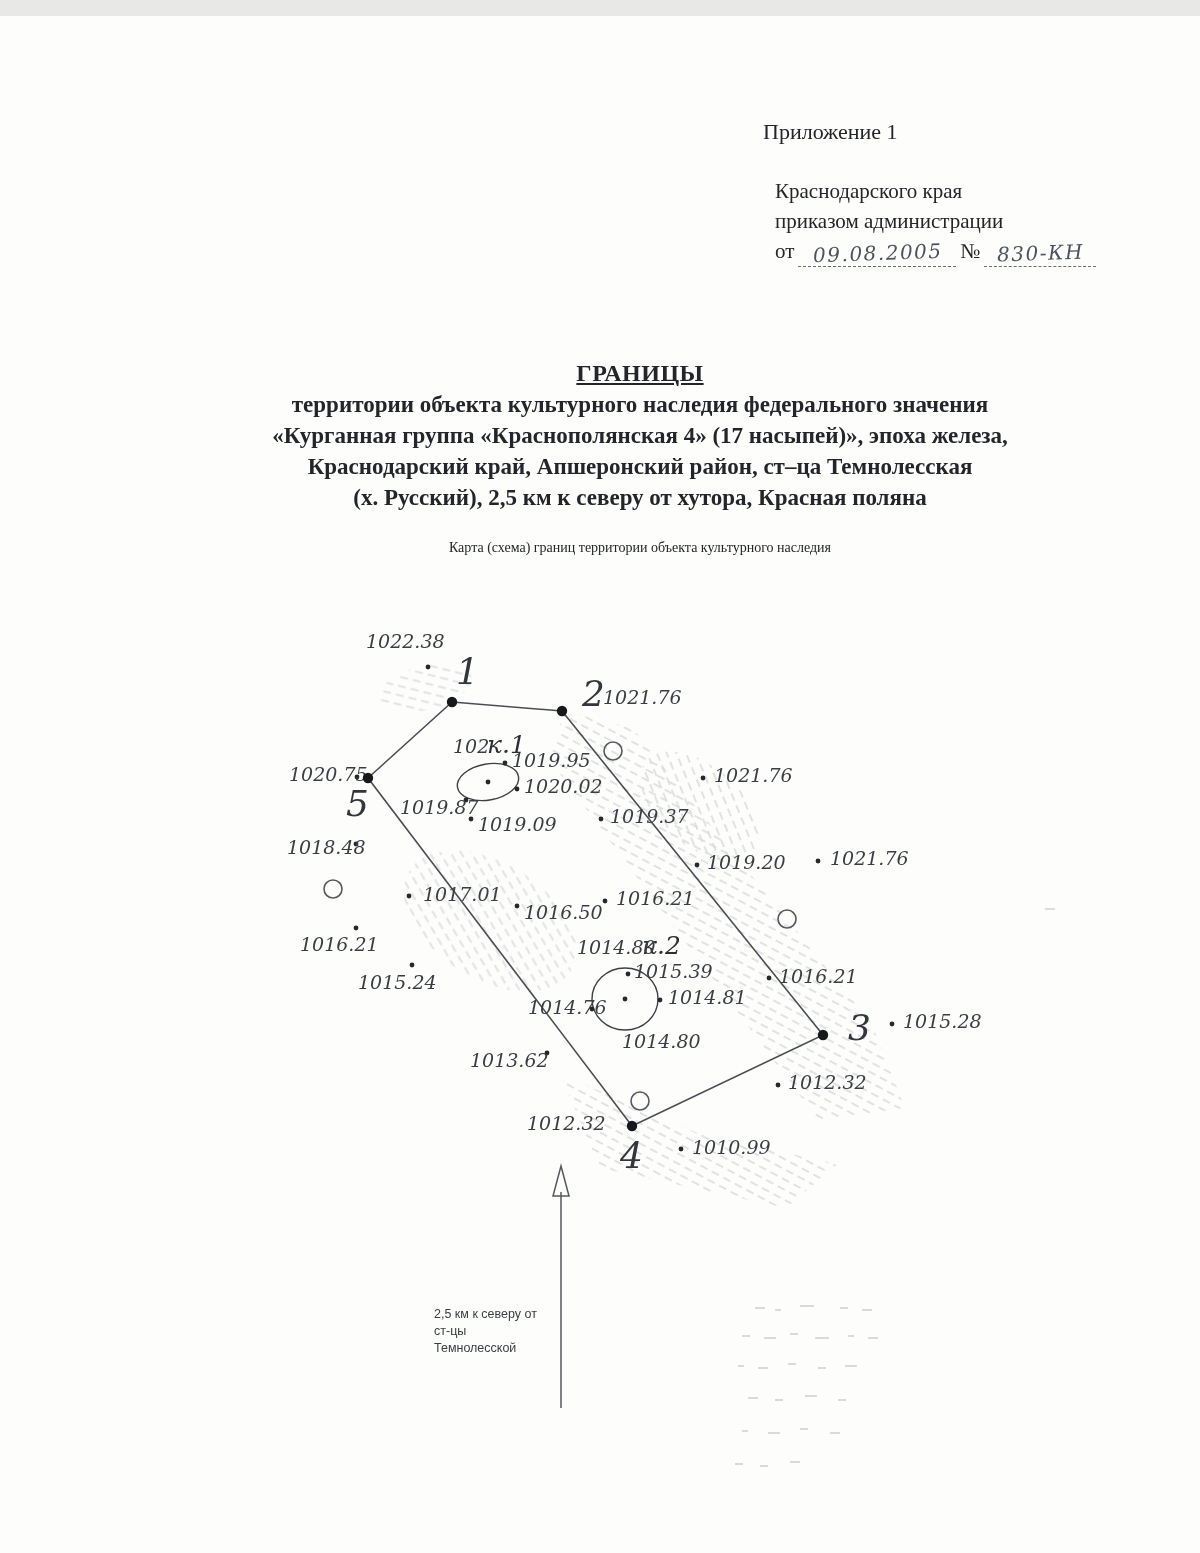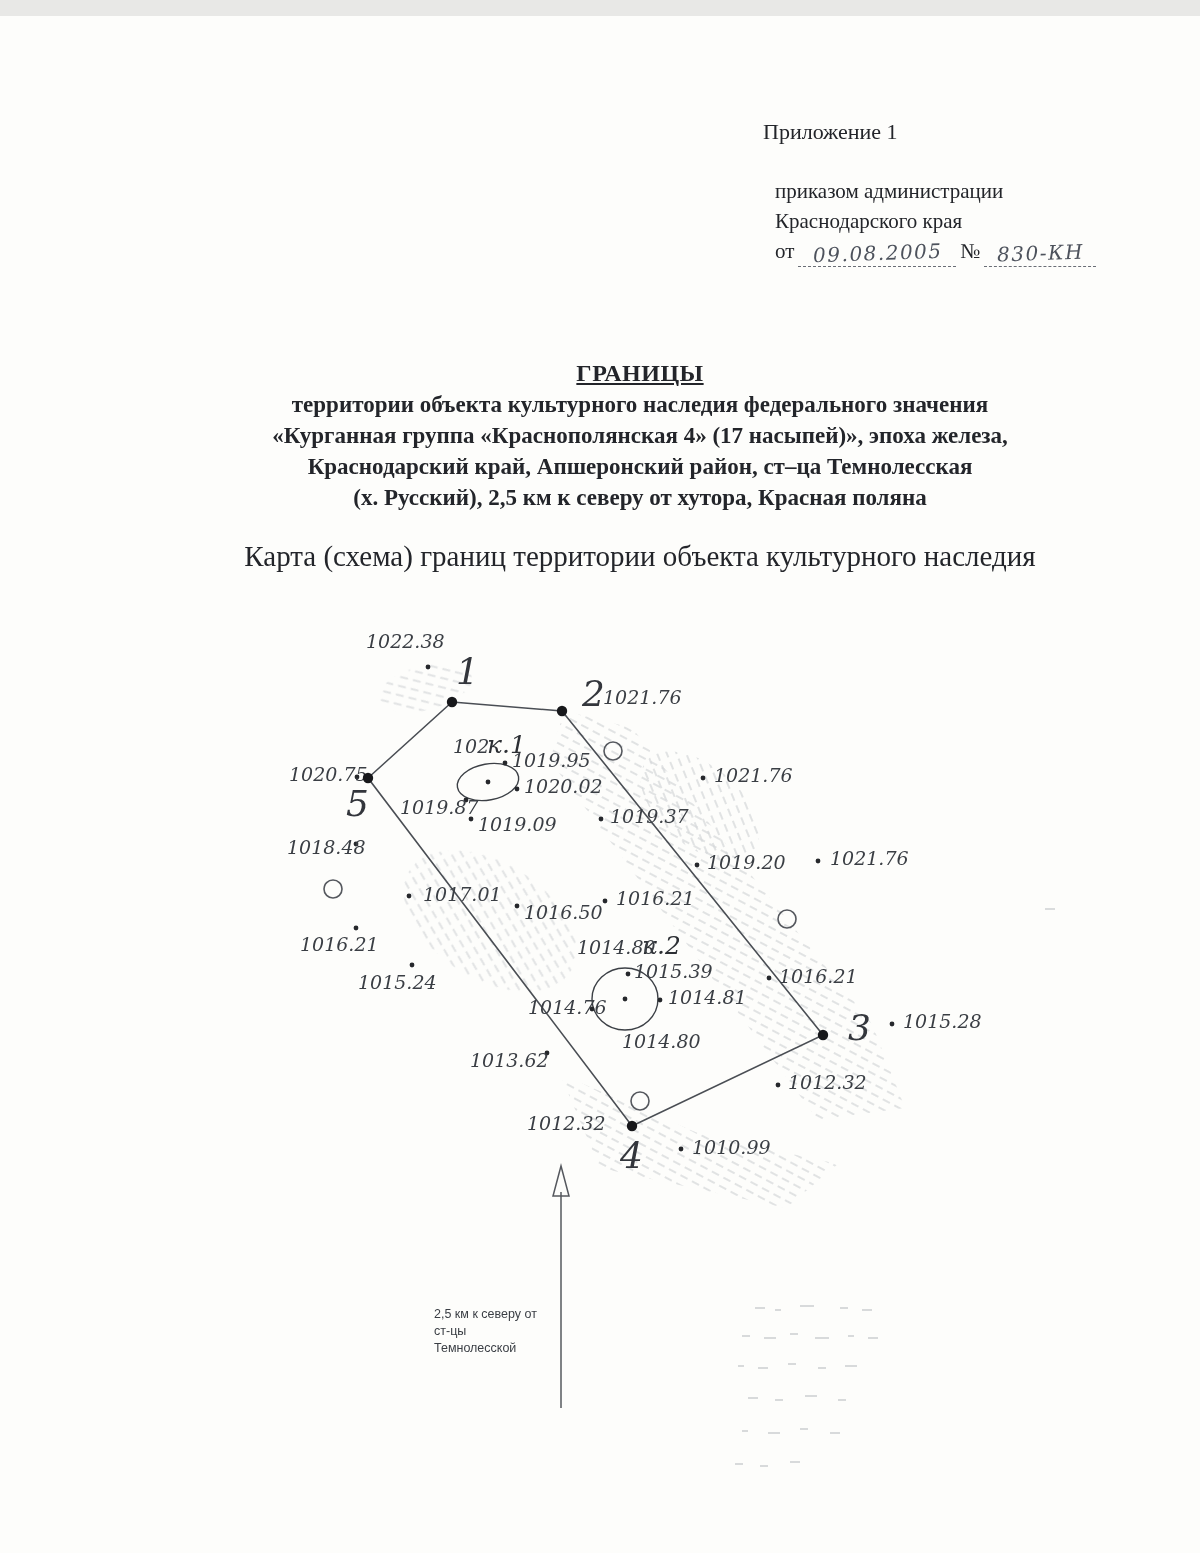--- a/index.html
+++ b/index.html
@@ -35,34 +35,34 @@
   }
   .titleblock{
     left:80px;top:342px;width:1120px;
     text-align:center;
     font-weight:bold;
     font-size:23px;line-height:31px;
   }
   .titleblock .t1{font-size:24px;letter-spacing:0.5px;text-decoration:underline;}
   .caption{
     left:80px;top:524px;width:1120px;
-    text-align:center;font-size:29px;
+    text-align:center;font-size:14px;
   }
   svg text{user-select:none;}
 </style>
 </head>
 <body>
 
 <div class="page">
 
   <div class="abs appendix">Приложение 1</div>
 
   <div class="abs approval">
+    <div>Краснодарского края</div>
     <div>приказом администрации</div>
-    <div>Краснодарского края</div>
     <div class="row">
       <span>от</span><span class="hw-line"><span class="handwriting">09.08.2005</span></span><span>№</span><span class="hw-line num"><span class="handwriting">830-КН</span></span>
     </div>
   </div>
 
   <div class="abs titleblock">
     <div class="t1">ГРАНИЦЫ</div>
     <div>территории объекта культурного наследия федерального значения</div>
     <div>«Курганная группа «Краснополянская 4» (17 насыпей)», эпоха железа,</div>
     <div>Краснодарский край, Апшеронский район, ст–ца Темнолесская</div>

